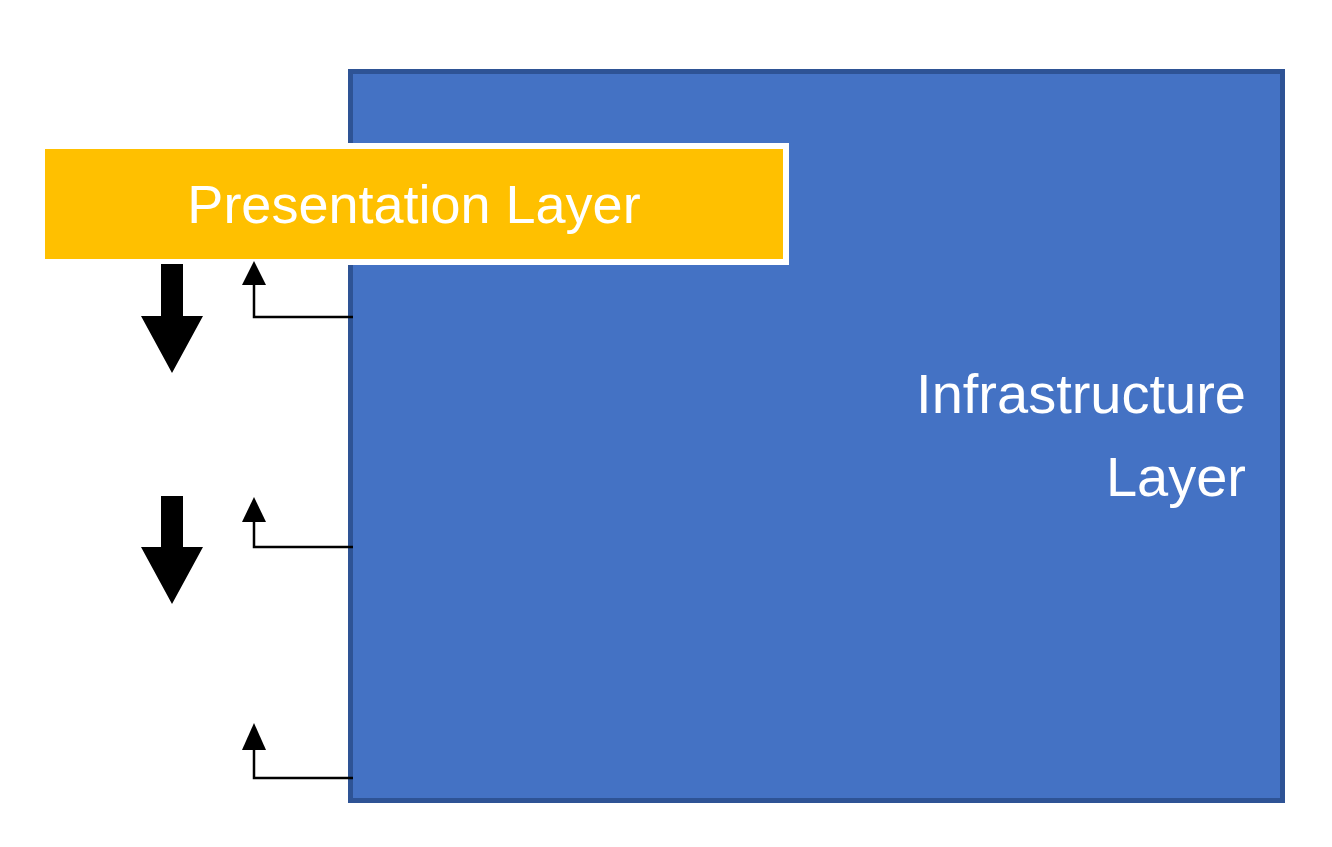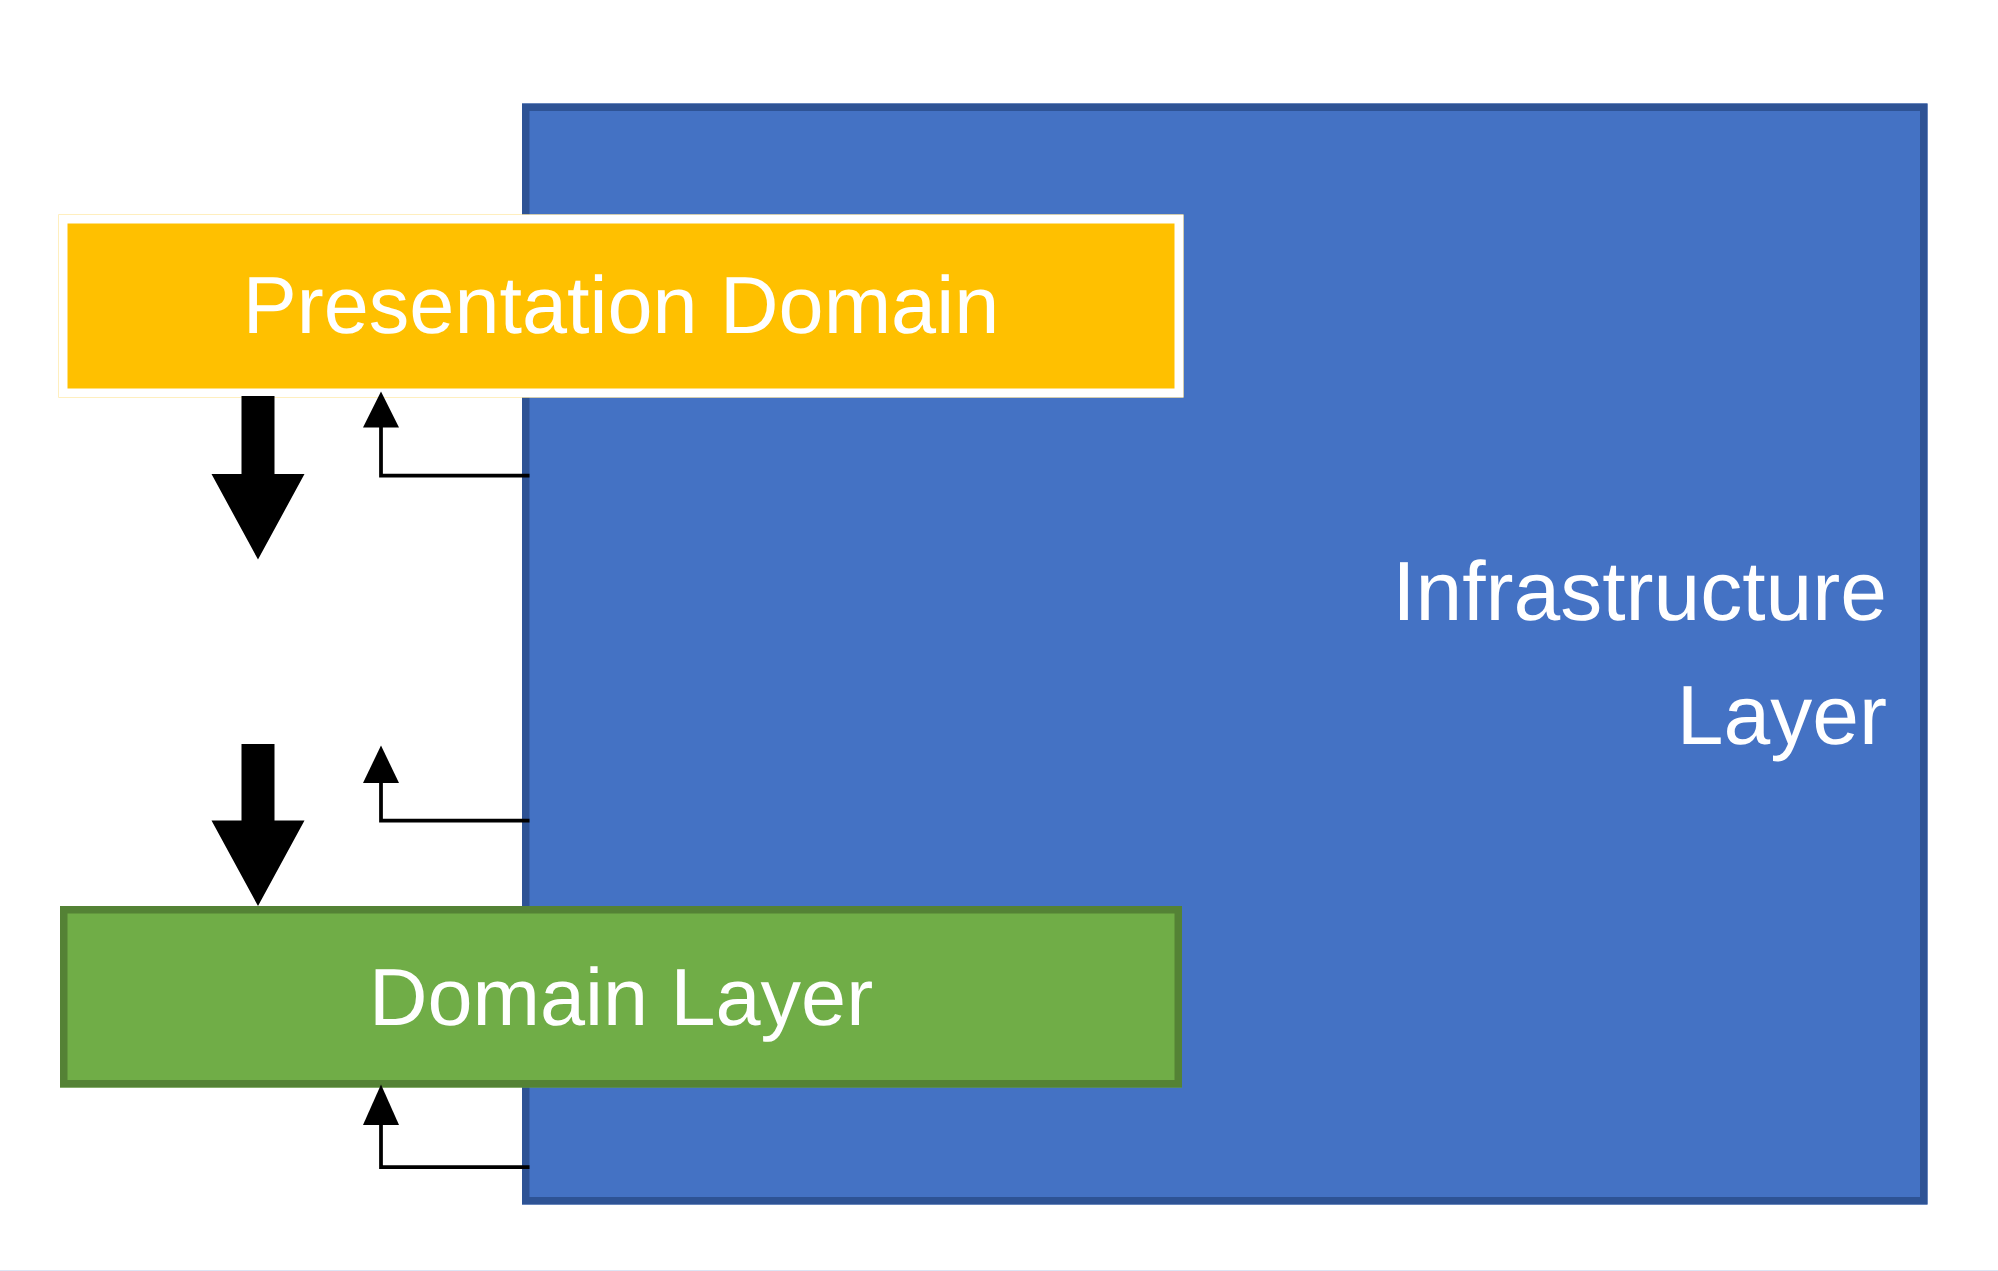--- a/index.html
+++ b/index.html
@@ -29,21 +29,21 @@
     position: absolute;
     left: 348px;
     top: 69px;
     width: 937px;
     height: 734px;
     background: var(--infrastructure-fill);
     border: 5px solid var(--infrastructure-border);
     display: flex;
     align-items: center;
     justify-content: flex-end;
-    padding-right: 22px;
+    padding-right: 34px;
     z-index: 1;
   }
   .infra-label {
     color: var(--label-text);
     font-size: 56px;
     line-height: 1.48;
     text-align: right;
     width: 430px;
   }
   .layer-box {
@@ -102,27 +102,24 @@
 </head>
 <body>
 
 <div class="canvas">
 
   <div class="infra-box">
     <div class="infra-label">Infrastructure Layer</div>
   </div>
 
   <div class="layer-box presentation-box">
-    <span class="layer-label">Presentation Domain</span>
+    <span class="layer-label">Presentation Layer</span>
   </div>
 
 
-  <div class="layer-box domain-box">
-    <span class="layer-label">Domain Layer</span>
-  </div>
 
   <svg class="arrow-overlay" viewBox="0 0 1332 847" xmlns="http://www.w3.org/2000/svg">
 
     <g>
       <polygon class="thick" points="161,264 183,264 183,316 203,316 172,373 141,316 161,316"></polygon>
     </g>
 
     <g>
       <polygon class="thick" points="161,496 183,496 183,547 203,547 172,604 141,547 161,547"></polygon>
     </g>

